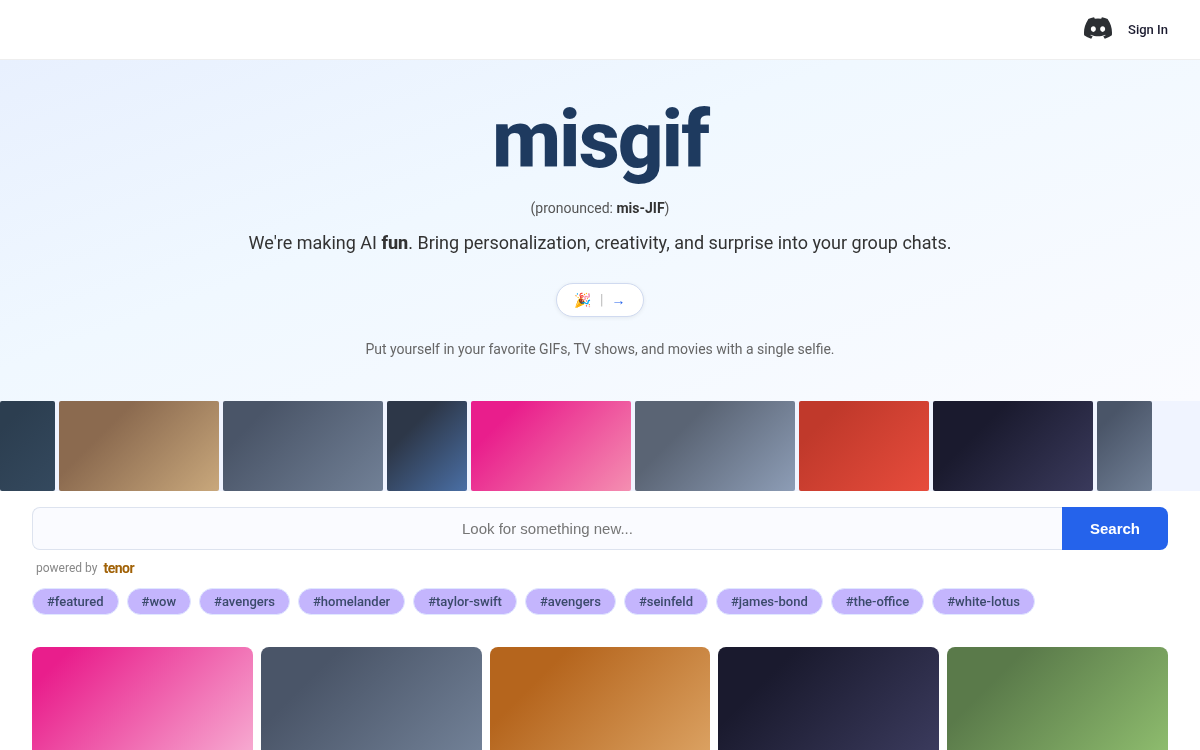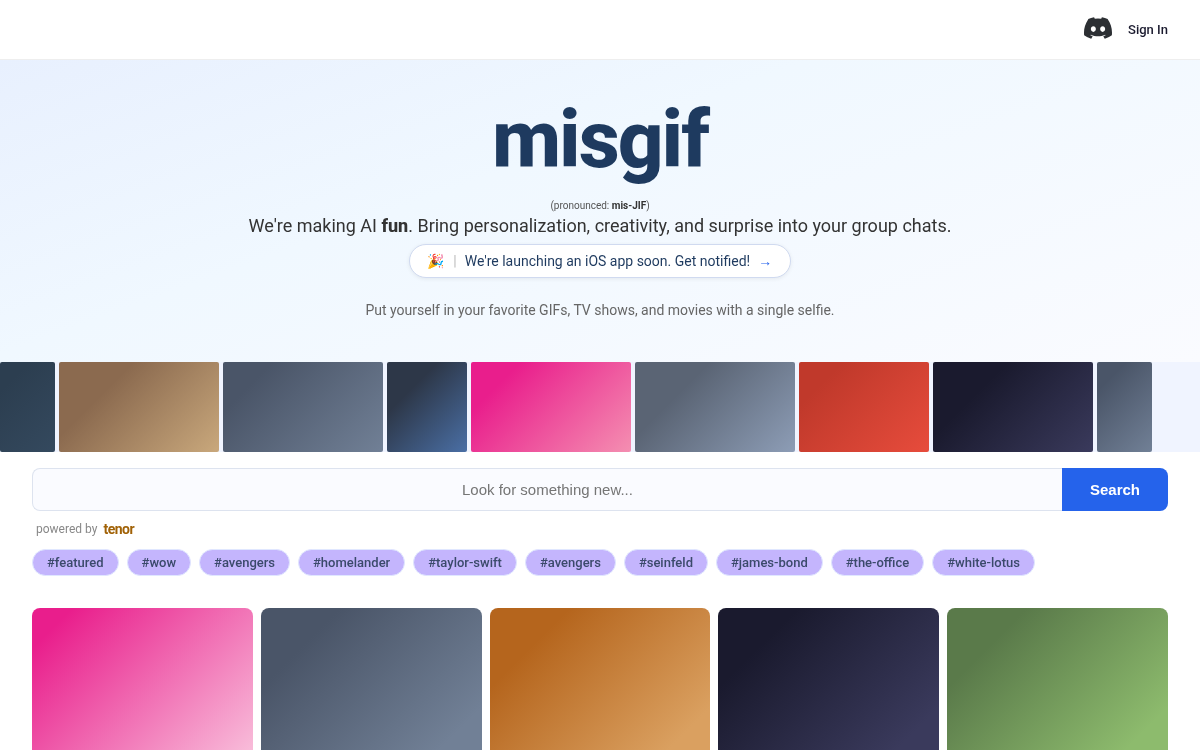--- a/index.html
+++ b/index.html
@@ -46,32 +46,32 @@
     }
     .hero-title {
       font-size: 80px;
       font-weight: 800;
       color: #1e3a5f;
       letter-spacing: -2px;
       line-height: 1;
       margin-bottom: 20px;
     }
     .hero-pronunciation {
-      font-size: 10px;
+      font-size: 14px;
       color: #555;
-      margin-bottom: 4px;
+      margin-bottom: 16px;
     }
     .hero-pronunciation strong {
       font-weight: 700;
       color: #333;
     }
     .hero-tagline {
       font-size: 18px;
       color: #333;
-      margin-bottom: 8px;
+      margin-bottom: 30px;
     }
     .hero-tagline strong {
       font-weight: 800;
     }
     .hero-cta-pill {
       display: inline-flex;
       align-items: center;
       gap: 8px;
       background: #fff;
       border: 1.5px solid #d0daf0;
@@ -256,21 +256,20 @@
     <h1 class="hero-title">misgif</h1>
     <p class="hero-pronunciation">
       (pronounced: <strong>mis-JIF</strong>)
     </p>
     <p class="hero-tagline">
       We're making AI <strong>fun</strong>. Bring personalization, creativity, and surprise into your group chats.
     </p>
     <div class="hero-cta-pill">
       <span>🎉</span>
       <span class="cta-divider">|</span>
-      <span>We're launching an iOS app soon. Get notified!</span>
       <span class="cta-arrow">→</span>
     </div>
     <p class="hero-subtitle">Put yourself in your favorite GIFs, TV shows, and movies with a single selfie.</p>
   </div>
 </div>
 
 <div class="gif-strip-wrapper">
   <div class="gif-strip">
     <div class="gif-item half gif-p8">
         <div class="gif-inner"></div>

